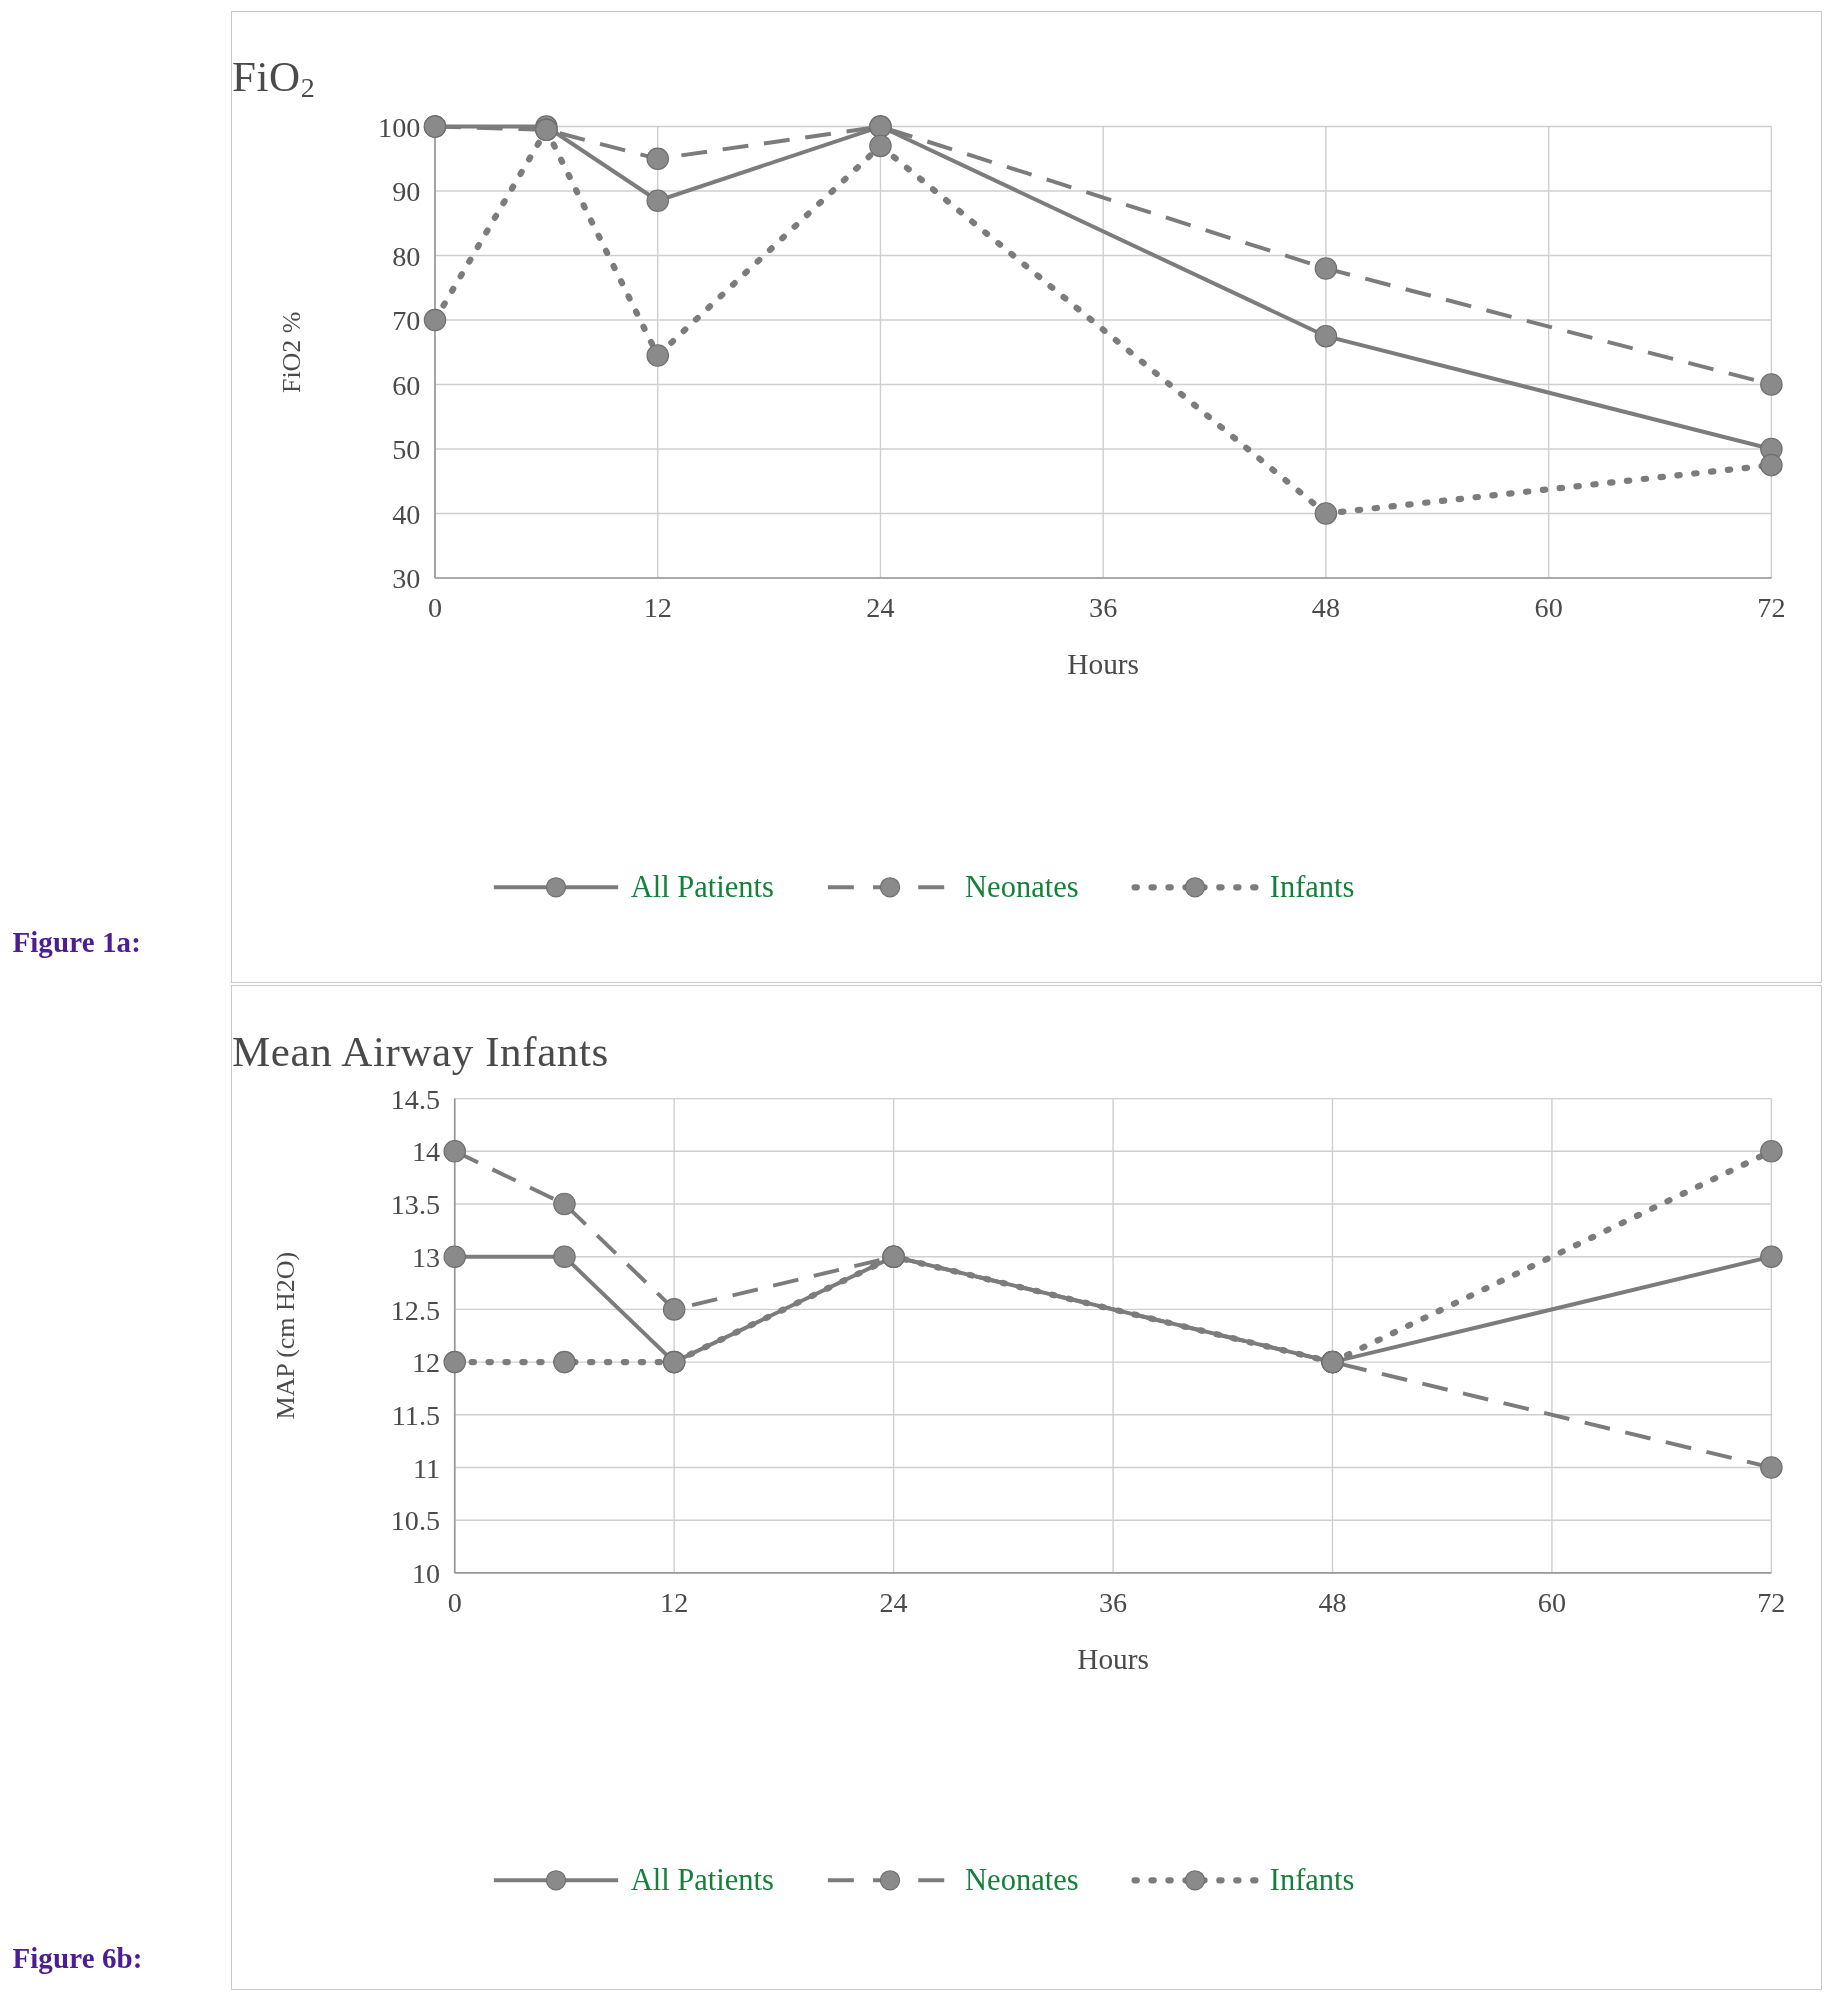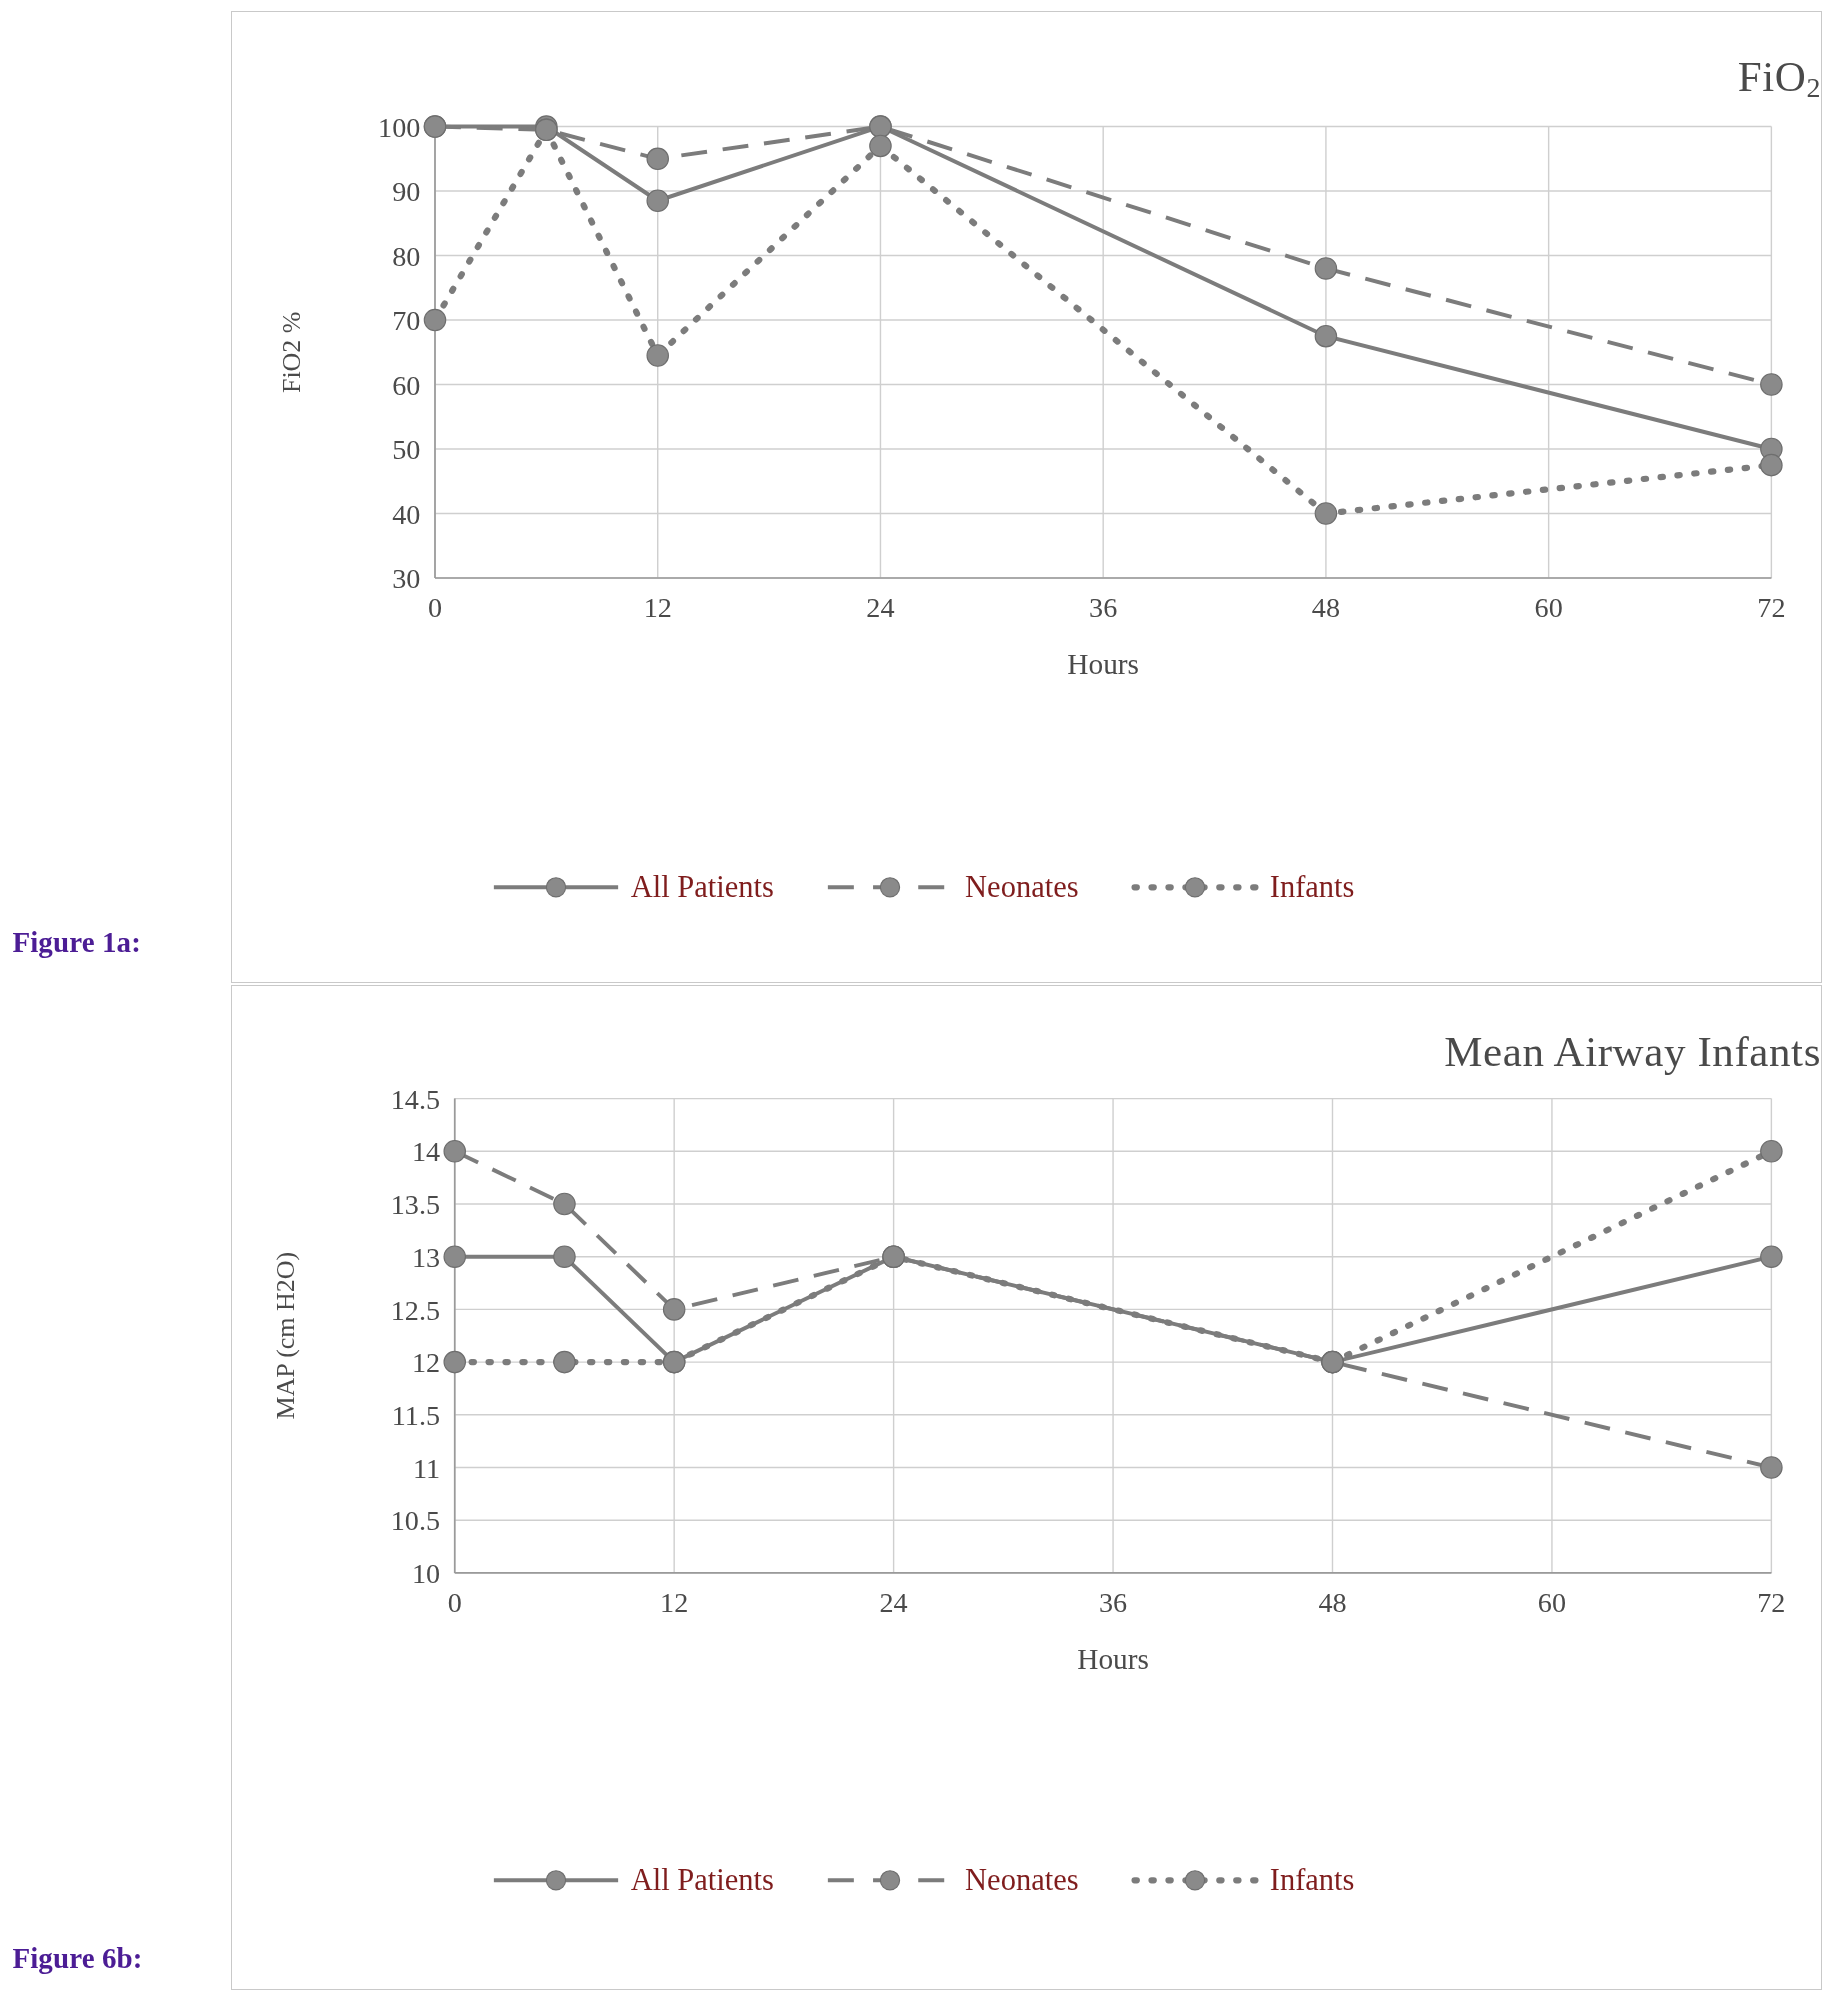--- a/index.html
+++ b/index.html
@@ -35,21 +35,21 @@
     left: 231px;
     width: 1591px;
     border: 1.7px solid #c9c9c9;
     background: #ffffff;
     box-sizing: border-box;
   }
   #panel-a { top: 11.3px; height: 972px; }
   #panel-b { top: 985px; height: 1005px; }
 
   .chart-title {
-    text-align: right;
+    text-align: left;
     font-family: "Liberation Serif", serif;
     font-size: 43px;
     color: #4a4a4a;
     letter-spacing: 0.6px;
   }
   #title-a { margin-top: 40px; }
   #title-b { margin-top: 41px; }
   .chart-title sub {
     font-size: 28px;
     vertical-align: -5.6px;
@@ -124,21 +124,21 @@
   #legend-a { top: 870px; }
   #legend-b { top: 1863px; }
   .legend-item {
     display: flex;
     align-items: center;
     gap: 10.2px;
   }
   .legend-text {
     font-family: "Liberation Serif", serif;
     font-size: 30.5px;
-    color: #7f1d1d;
+    color: #15803d;
   }
   .legend-mark {
     width: 130px;
     height: 22.6px;
   }
 </style>
 </head>
 <body>
 
 <div class="page">

